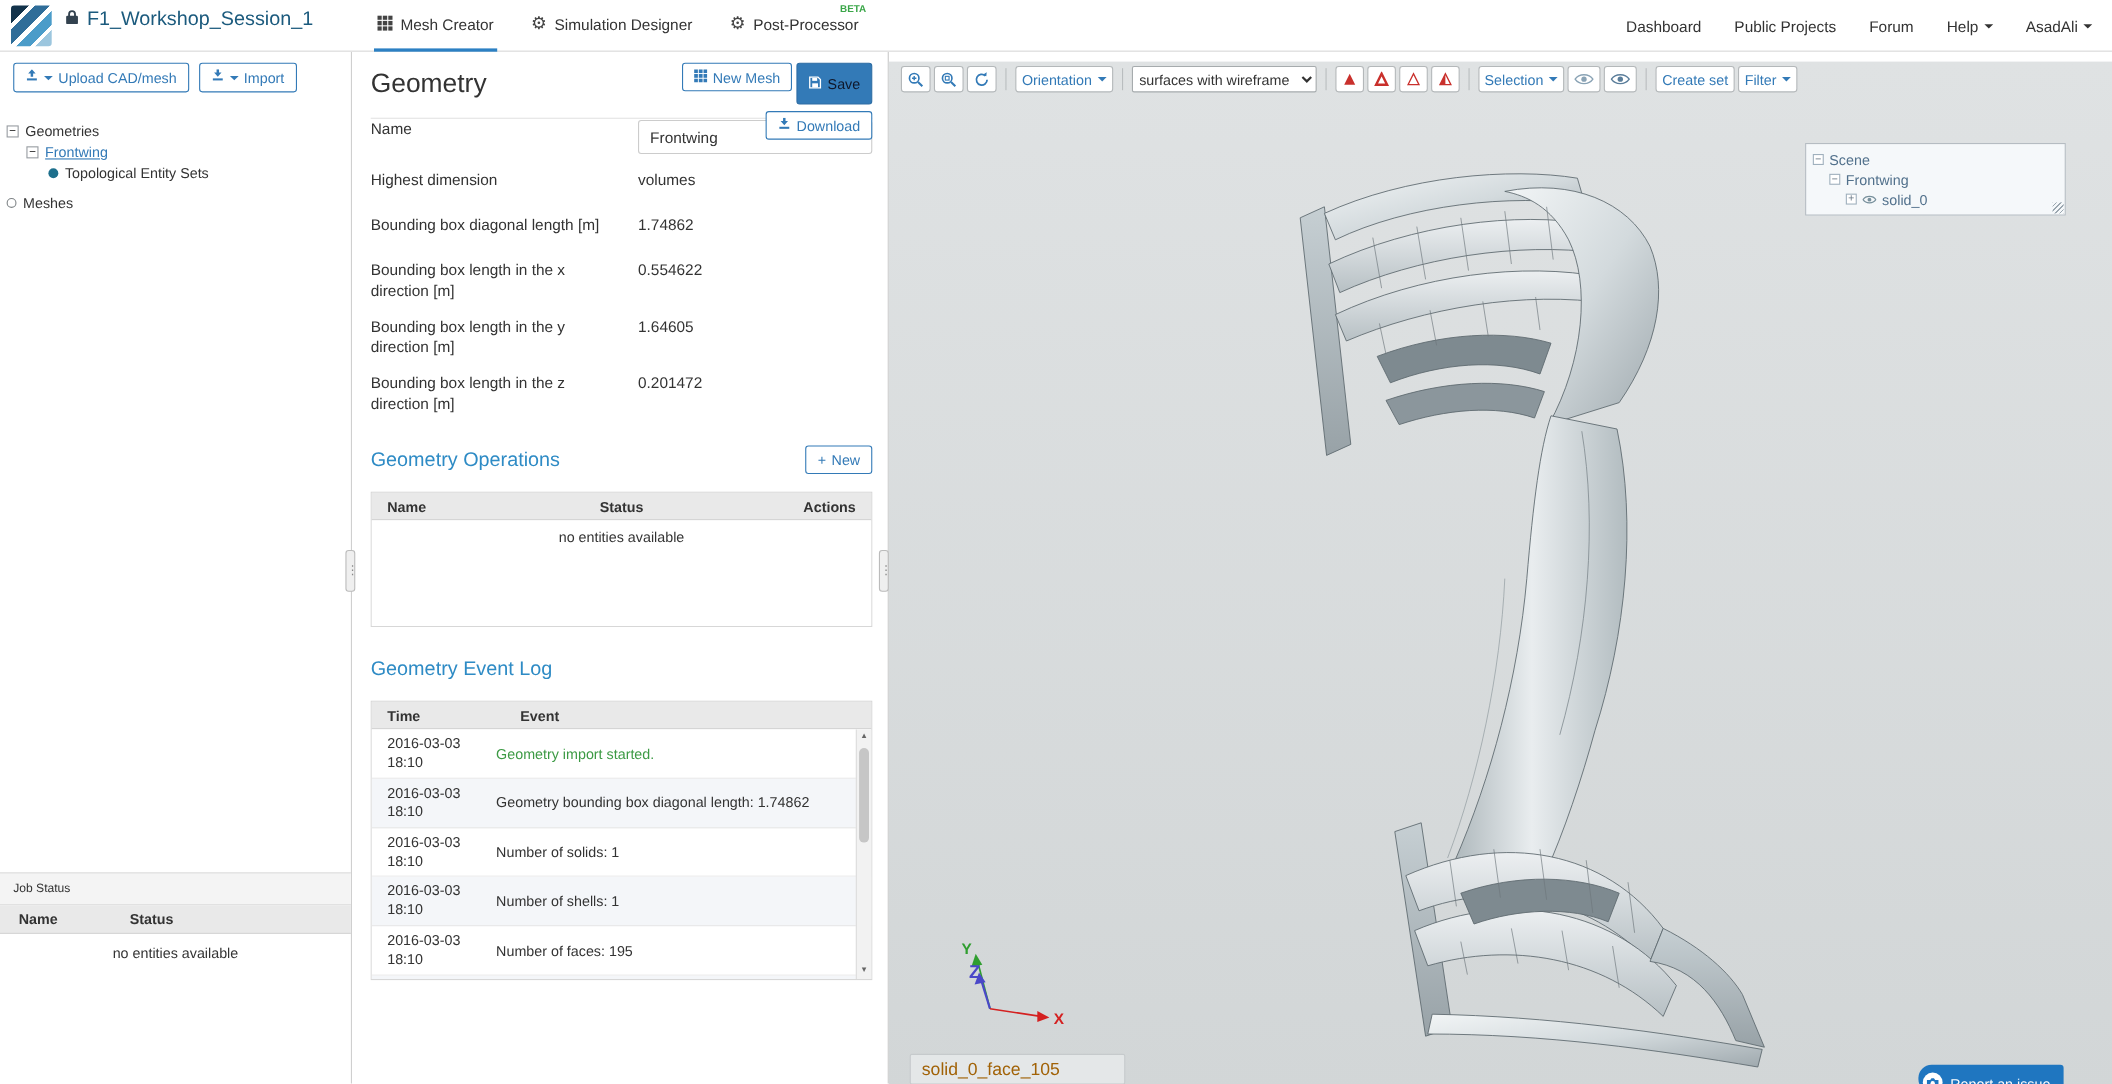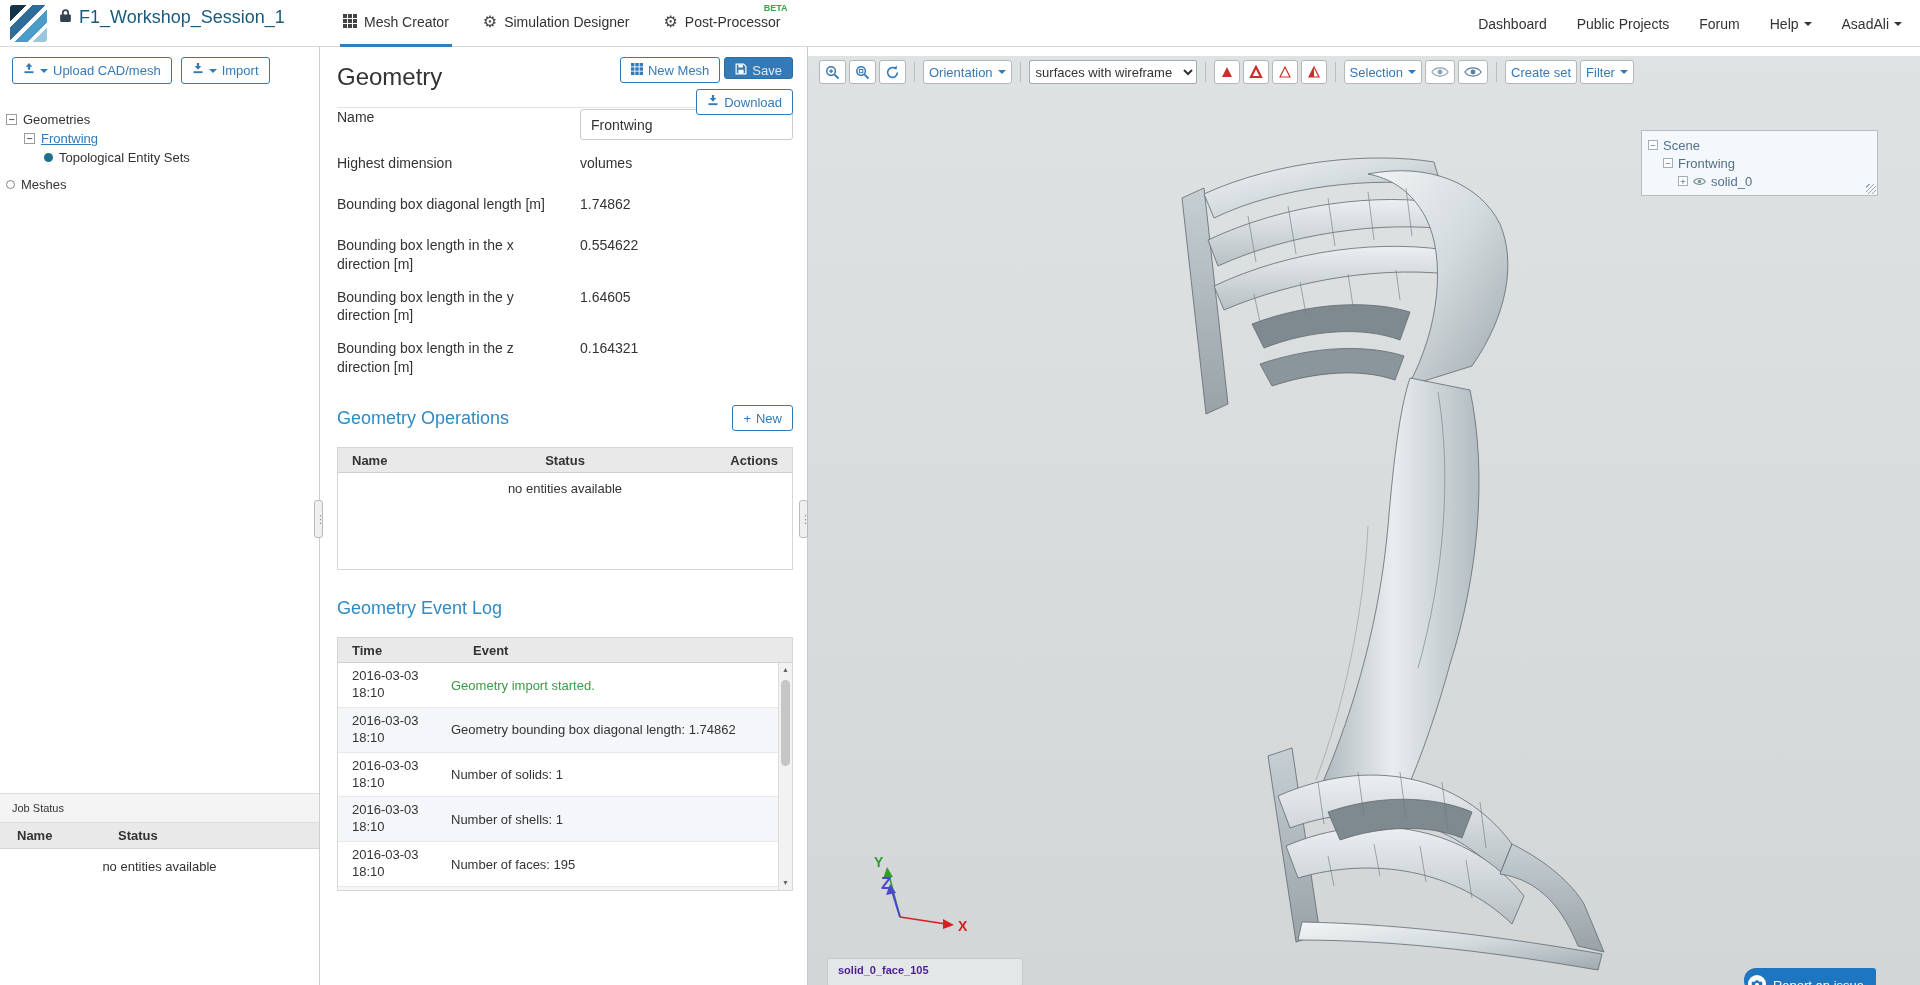--- a/index.html
+++ b/index.html
@@ -47,22 +47,22 @@
   .jobhead .c1 { width:118px; padding-left:17px; }
   .jobempty { padding-top:10px; text-align:center; font-size:13px; color:#333; }
 
   
   .panel { position:absolute; left:320px; top:47px; width:488px; height:938px; background:#fff;
            border-right:1px solid #c9c9c9; padding:0 14px 0 17px; overflow:hidden; }
   .panel h1 { font-size:24px; font-weight:400; color:#333; padding-top:16px; }
   .panel-btns { position:absolute; right:14px; top:10px; display:flex; flex-direction:column;
                 align-items:flex-end; gap:6px; }
   .panel-btns .row { display:flex; gap:4px; }
-  .btn-p { display:inline-flex; align-items:flex-end; gap:5px; background:#337ab7; border:1px solid #2e6da4;
-           color:#e5e5e5; border-radius:3px; font-size:13px; height:22px; padding:0 10px; cursor:pointer;
+  .btn-p { display:inline-flex; align-items:center; gap:5px; background:#337ab7; border:1px solid #2e6da4;
+           color:#0f172a; border-radius:3px; font-size:13px; height:38px; padding:0 10px; cursor:pointer;
            font-family:inherit; }
   .btn-s { height:26px; font-size:13px; }
   .panel hr { border:none; border-top:1px solid #e3e3e3; margin-top:16px; }
   h2.sect { color:#2e8bc5; font-size:18px; font-weight:400; margin:26px 0 18px 0; }
   .inforow { display:flex; align-items:flex-start; margin-bottom:14px; font-size:14px; }
   .inforow .lbl { width:243px; padding-right:12px; line-height:1.35; }
   .inforow .val { flex:1; padding-top:1px; }
   .name-input { width:213px; height:31px; border:1px solid #ccc; border-radius:3px; padding:0 10px;
                 font-size:14px; color:#333; font-family:inherit; }
   .sect-row { display:flex; align-items:center; justify-content:space-between; margin:28px 0 16px 0; }
@@ -105,22 +105,22 @@
               background:rgba(246,250,252,.92); border:1px solid #b5bcc2; font-size:13px; color:#52718c;
               padding:5px 6px; z-index:5; }
   .srow { display:flex; align-items:center; gap:5px; height:18px; cursor:pointer; }
   .sexp { width:10px; height:10px; border:1px solid #9fb0bd; background:#fff; font-size:9px; line-height:8px;
           text-align:center; color:#6c7b88; flex:none; font-family:"DejaVu Sans Mono",monospace; }
   .corner { position:absolute; right:1px; bottom:1px; width:10px; height:10px; cursor:nwse-resize;
             background:repeating-linear-gradient(135deg,transparent 0 2px,#9aa6af 2px 3px); }
   .model { position:absolute; left:0; top:0; cursor:grab; }
   .triad { position:absolute; left:40px; top:795px; pointer-events:none; }
   .statusbox { position:absolute; left:19px; top:902px; width:196px; height:28px; background:#e4e7e8;
-               border:1px solid #c6cacc; border-radius:2px; color:#4c1d95; font-size:11px;
-               padding:5px 10px;font-weight:bold; }
+               border:1px solid #c6cacc; border-radius:2px; color:#a16207; font-size:16px;
+               padding:5px 10px; }
   .report { position:absolute; right:44px; top:912px; height:25px; background:#1f76c0; border:none;
             border-radius:12px 3px 3px 12px; color:#fff; font-size:13px; display:inline-flex;
             align-items:flex-end; gap:7px; padding:0 12px 0 4px; cursor:pointer; font-family:inherit; }
   .report .circ { width:18px; height:18px; border-radius:50%; background:#fff; display:flex;
                   align-items:center; justify-content:center; }
 
   
   .grip { position:absolute; width:9px; height:38px; background:#efefef; border:1px solid #bbb;
           border-radius:3px; z-index:40; color:#888; font-size:11px; text-align:center;
           line-height:36px; cursor:col-resize; }
@@ -294,21 +294,21 @@
   <div class="inforow">
     <span class="lbl">Bounding box length in the x direction [m]</span>
     <span class="val">0.554622</span>
   </div>
   <div class="inforow">
     <span class="lbl">Bounding box length in the y direction [m]</span>
     <span class="val">1.64605</span>
   </div>
   <div class="inforow">
     <span class="lbl">Bounding box length in the z direction [m]</span>
-    <span class="val">0.164321</span>
+    <span class="val">0.201472</span>
   </div>
 
   <div class="sect-row">
     <h2 class="sect">Geometry Operations</h2>
     <button class="btn-o btn-s">
       <span>+</span>
       <span>New</span>
     </button>
   </div>
   <div class="dtable">

